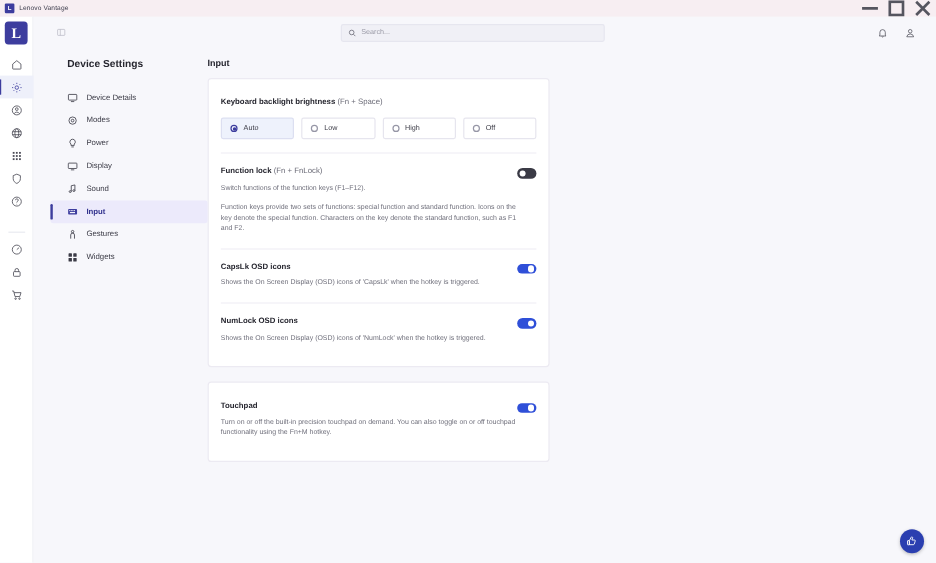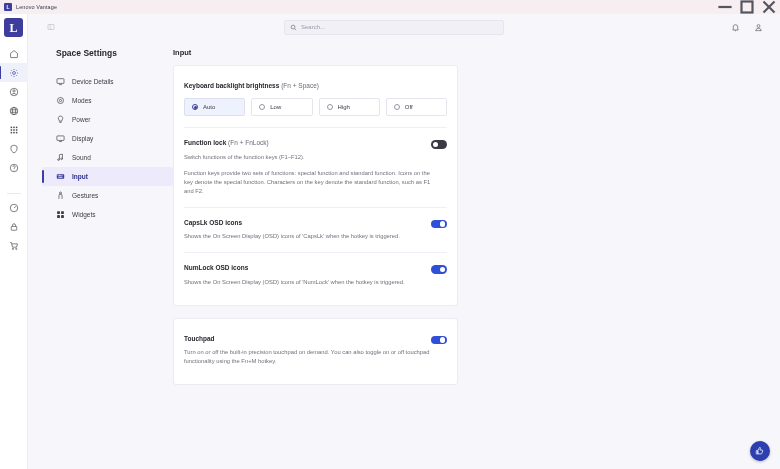--- a/index.html
+++ b/index.html
@@ -297,21 +297,21 @@
               <circle cx="8" cy="5.4" r="2.6"></circle>
                 <path d="M2.9 13.6a5.2 5.2 0 0 1 10.2 0z"></path>
             </svg>
           </div>
         </div>
       </div>
 
       <div class="main-row">
 
         <div class="settings-nav">
-          <div class="nav-title">Space Settings</div>
+          <div class="nav-title">Device Settings</div>
 
           <div class="nav-item">
             <span class="nav-ico">
               <svg viewBox="0 0 16 16" fill="none" stroke="currentColor" stroke-width="1.2">
                   <rect x="1.8" y="3" width="12.4" height="8.4" rx="1"></rect>
                   <line x1="5.5" y1="13.6" x2="10.5" y2="13.6"></line>
                 </svg>
             </span>
             <span class="nav-label">Device Details</span>
           </div>

